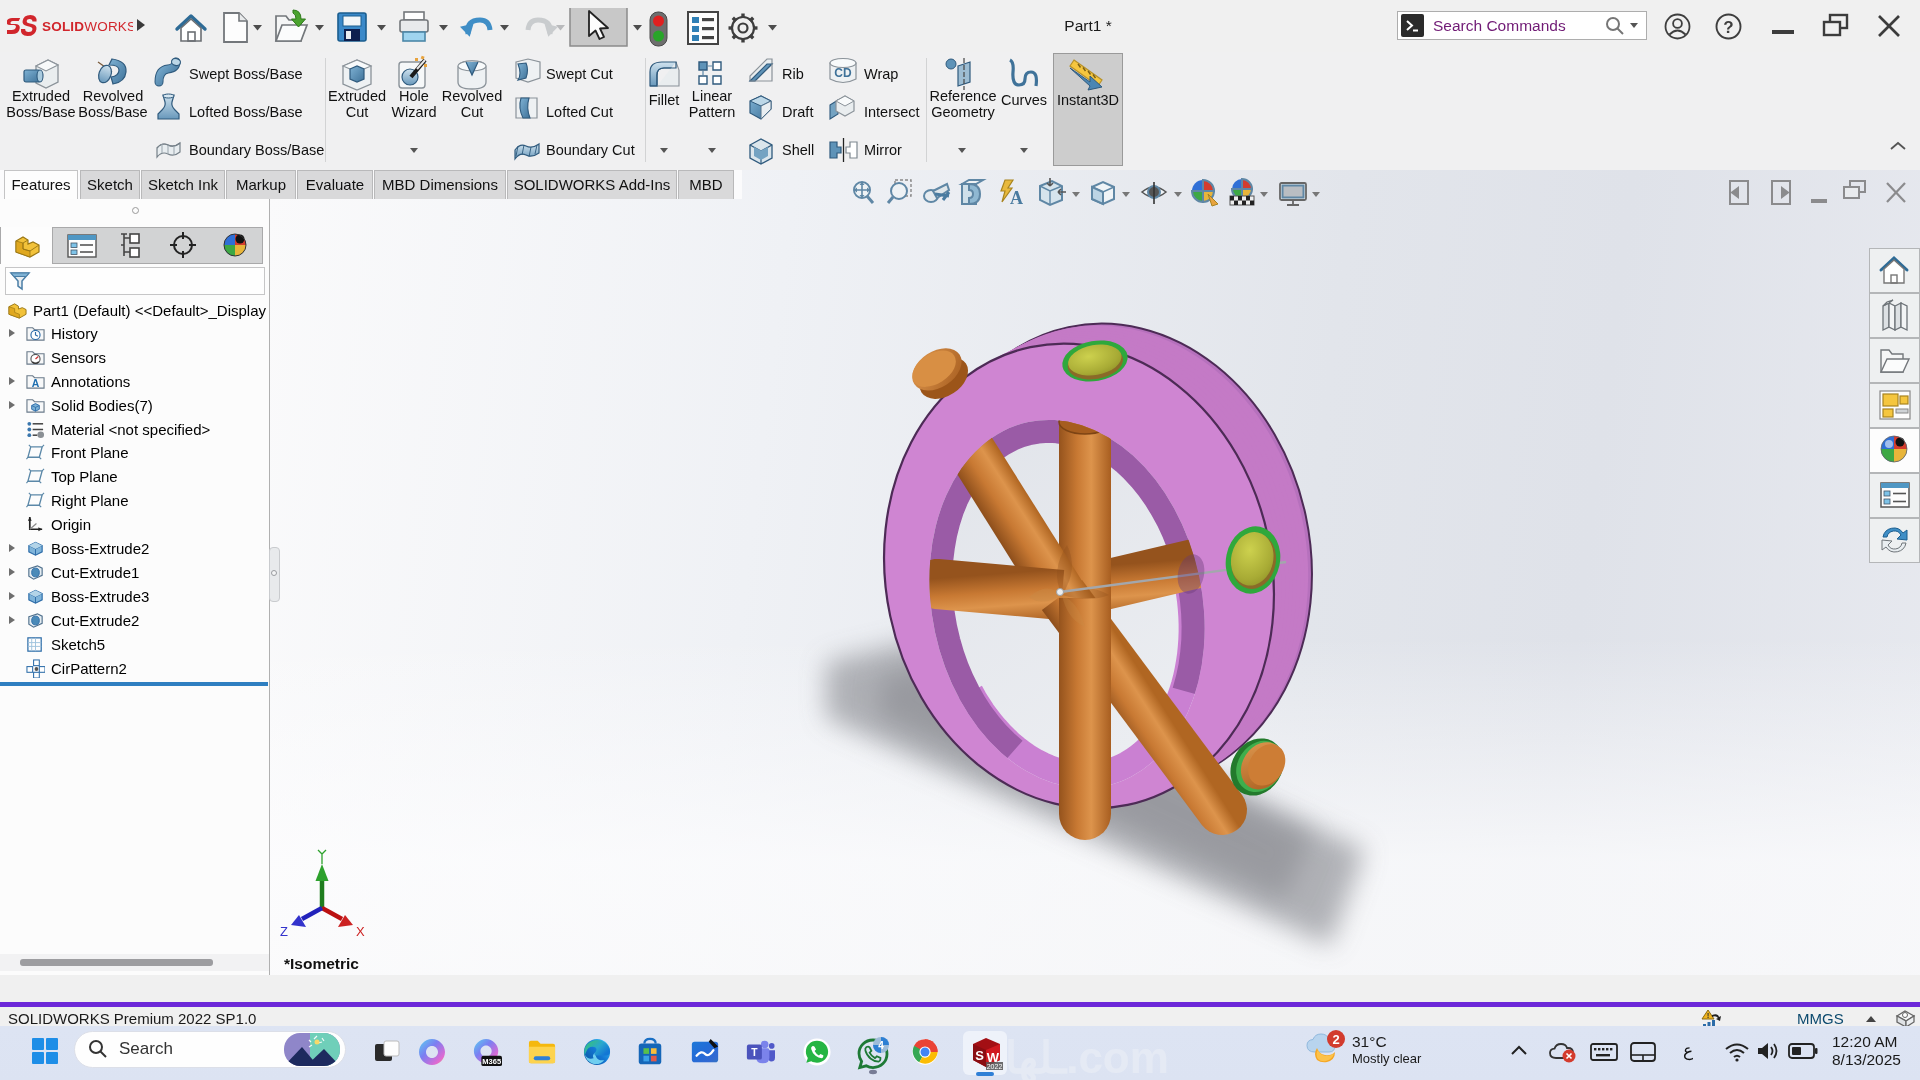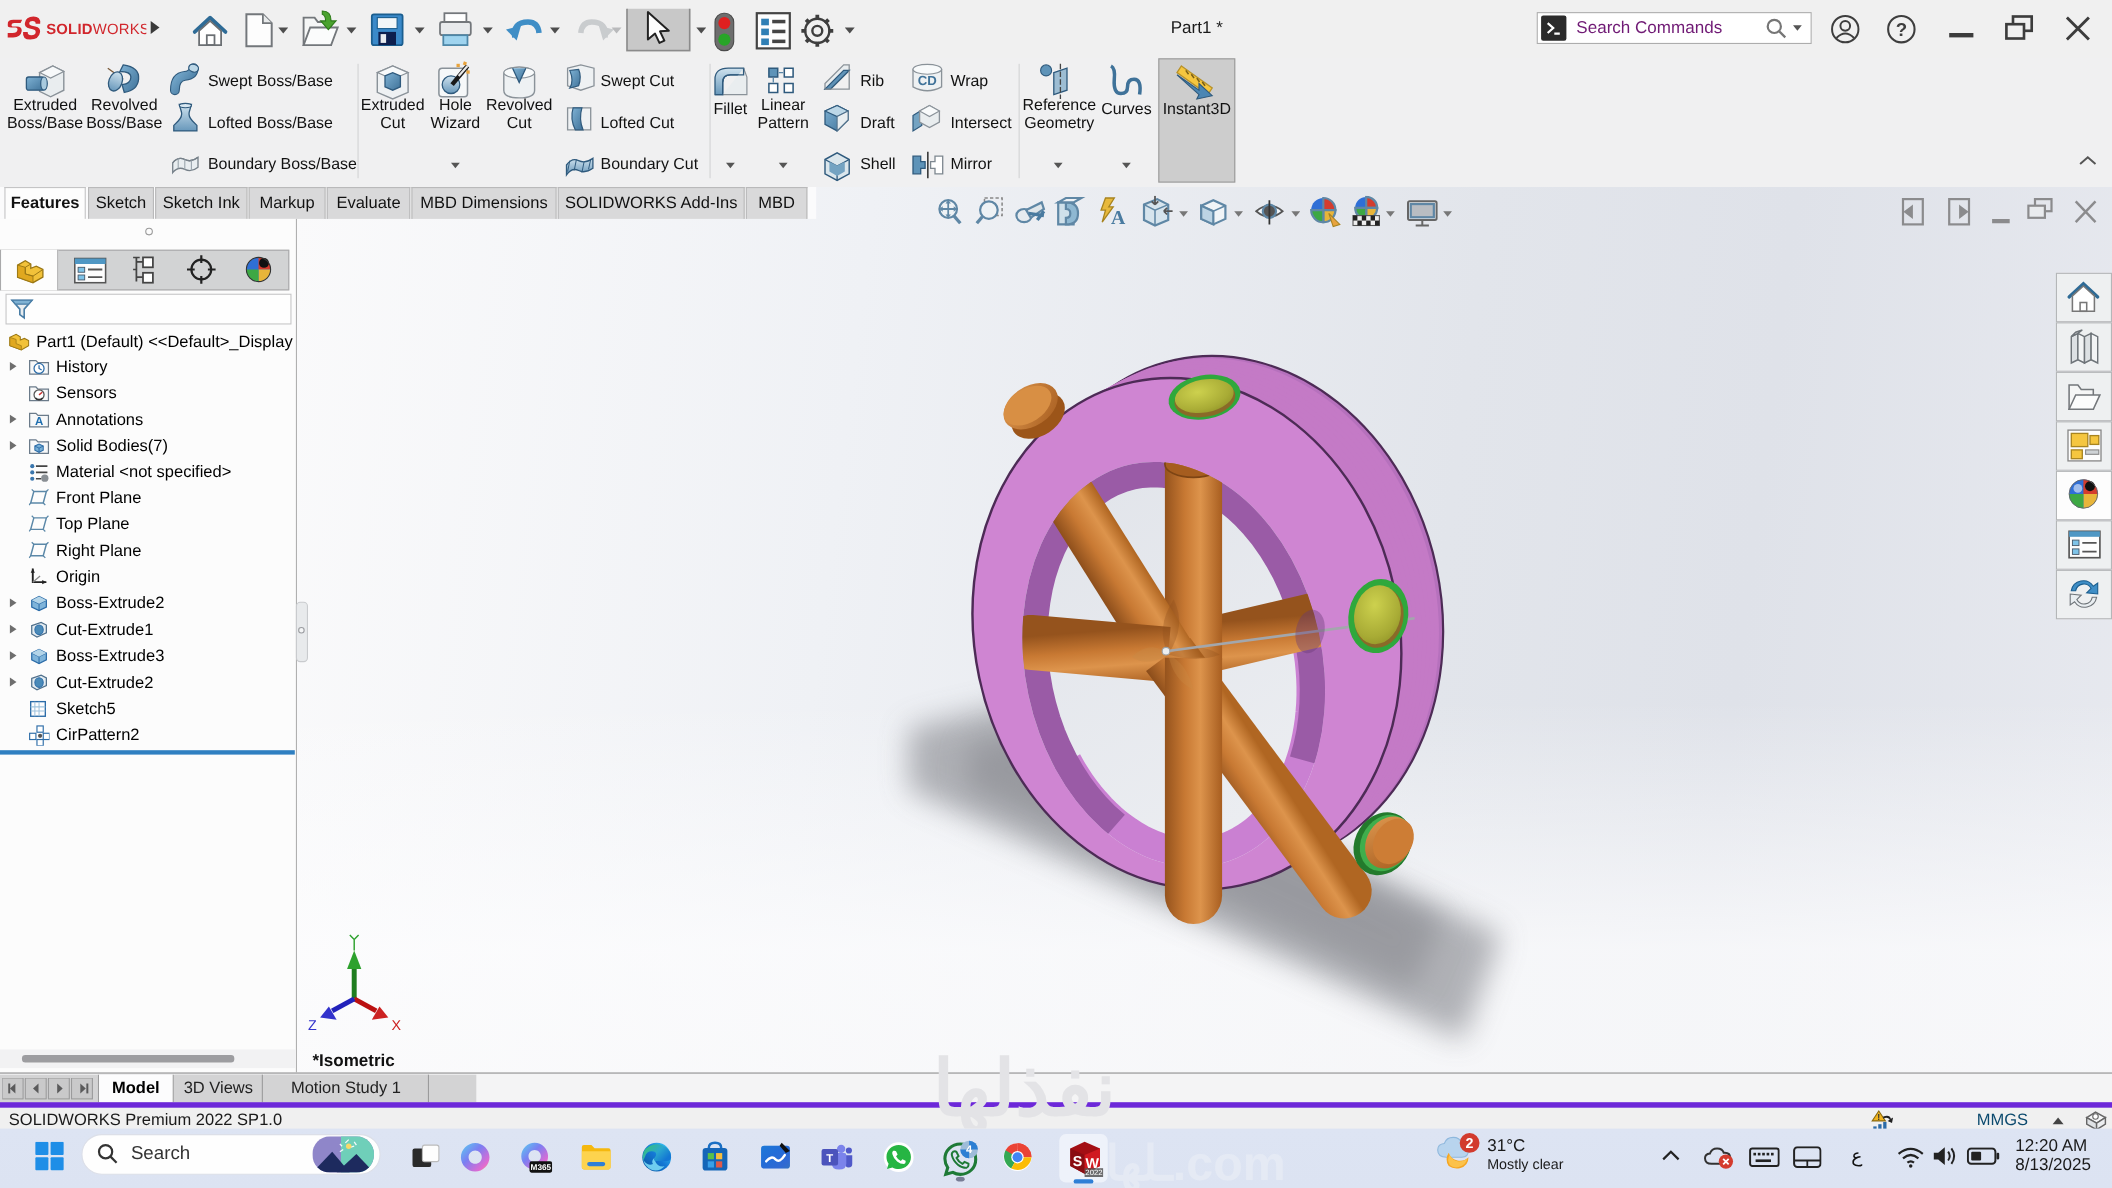--- a/index.html
+++ b/index.html
@@ -10,21 +10,21 @@
 #titlebar { position:absolute; top:0; left:0; width:1920px; height:52px; background:#f0f0f0; }
 
 #ribbon { position:absolute; top:52px; left:0; width:1920px; height:118px; background:#f0f0f1; }
 .rsep { position:absolute; top:6px; width:1px; height:104px; background:#d2d3d4; }
 .rlabel { position:absolute; font-size:14.5px; color:#111; white-space:nowrap; }
 .bigbtn { position:absolute; text-align:center; font-size:14.5px; color:#111; }
 .caret { position:absolute; width:0; height:0; border-left:4px solid transparent; border-right:4px solid transparent; border-top:5px solid #555; }
 
 #cmdtabs { position:absolute; top:170px; left:0; width:742px; height:29px; background:#fbfbfc; }
 .ctab { position:absolute; top:0; height:29px; background:#d9d9da; border:1px solid #b9b9ba; border-bottom:none; color:#111; font-size:15px; text-align:center; line-height:28px; }
-.ctab.active { background:#fdfdfd; font-weight:bold; border-color:#c4c4c5; }
+.ctab.active { background:#fdfdfd; font-weight:normal; border-color:#c4c4c5; }
 
 #viewport { position:absolute; top:170px; left:270px; width:1650px; height:805px;
   background:
    linear-gradient(to bottom, rgba(255,255,255,0) 0%, rgba(255,255,255,0) 58%, rgba(253,253,254,.75) 86%, rgba(251,251,252,.8) 100%),
    linear-gradient(97deg, #fafafb 0%, #eff1f5 30%, #e2e5eb 62%, #dfe2e9 78%, #e7e9ef 100%);
 }
 
 #lpanel { position:absolute; top:199px; left:0; width:270px; height:776px; background:#fcfcfc; border-right:1px solid #b0b0b0; overflow:hidden; }
 .trow { position:absolute; left:0; width:268px; height:24px; font-size:15px; color:#000; }
 .trow .txt { position:absolute; left:51px; top:3px; white-space:nowrap; }
@@ -870,42 +870,20 @@
         <line x1="13" y1="12.5" x2="26" y2="12.5" stroke="#555" stroke-width="1.6"></line>
         <line x1="13" y1="20.5" x2="26" y2="20.5" stroke="#555" stroke-width="1.6"></line>
       </g>
 
       <g transform="translate(10,277)">
         <path d="M4 12 A11 11 0 0 1 24 8 L28 5 L28 15 L18 14 L22 10 A7.5 7.5 0 0 0 8 12 Z" fill="#3f8ec6" stroke="#1b5e8f" stroke-width="1"></path>
         <path d="M27 18 A11 11 0 0 1 7 22 L3 25 L3 15 L13 16 L9 20 A7.5 7.5 0 0 0 23 18 Z" fill="#e9eef1" stroke="#6e7479" stroke-width="1"></path>
       </g>
     </svg>
   </div>
-  <div id="modeltabs">
-    <div class="abs" style="left:0;top:1px;width:433px;height:26px;background:#d3d3d4"></div>
-    <svg class="abs" style="left:2px;top:4px" width="84" height="20" viewBox="0 0 84 20">
-      <g>
-        <rect x="0" y="0" width="19" height="19" fill="#c9c9ca" stroke="#9b9b9c"></rect>
-        <rect x="21" y="0" width="19" height="19" fill="#c9c9ca" stroke="#9b9b9c"></rect>
-        <rect x="42" y="0" width="19" height="19" fill="#c9c9ca" stroke="#9b9b9c"></rect>
-        <rect x="63" y="0" width="19" height="19" fill="#c9c9ca" stroke="#9b9b9c"></rect>
-        <g fill="#5a5a5b">
-          <path d="M12 5 l-5 4.5 l5 4.5 z"></path>
-            <rect x="5.5" y="5" width="1.8" height="9"></rect>
-          <path d="M33 5 l-5 4.5 l5 4.5 z"></path>
-          <path d="M50 5 l5 4.5 l-5 4.5 z"></path>
-          <path d="M71 5 l5 4.5 l-5 4.5 z"></path>
-            <rect x="76.5" y="5" width="1.8" height="9"></rect>
-        </g>
-      </g>
-    </svg>
-    <div class="abs" style="left:89px;top:1px;width:69px;height:26px;background:#fcfcfd;border-left:1px solid #9b9b9c;border-right:1px solid #9b9b9c;font-weight:bold;font-size:15px;text-align:center;line-height:25px">Model</div>
-    <div class="abs" style="left:159px;top:1px;width:80px;height:26px;background:#d3d3d4;border-right:1px solid #9b9b9c;font-size:15px;text-align:center;line-height:25px;color:#222">3D Views</div>
-    <div class="abs" style="left:240px;top:1px;width:150px;height:26px;background:#d3d3d4;border-right:1px solid #9b9b9c;font-size:15px;text-align:center;line-height:25px;color:#222">Motion Study 1</div>
-  </div>
   <div id="statusbar">
     <div class="abs" style="left:8px;top:3px">SOLIDWORKS Premium 2022 SP1.0</div>
     <svg class="abs" style="left:1700px;top:2px" width="22" height="20" viewBox="0 0 22 20">
       <path d="M8 1 L14 10 L2 10 Z" fill="#f0b41e" stroke="#8a6a10" stroke-width="1"></path>
       <text x="8" y="9" text-anchor="middle" font-size="8" font-weight="bold" fill="#333" font-family="Liberation Sans, sans-serif">!</text>
       <path d="M12 6 q6 -2 7 2 l2 -1 l-1 5 l-4 -2 l2 -1 q-2 -3 -6 -1 z" fill="#222"></path>
       <g fill="#2c6ca8">
           <rect x="3" y="15" width="3" height="4"></rect>
           <rect x="7.5" y="13" width="3" height="6"></rect>
           <rect x="12" y="11" width="3" height="8"></rect>
@@ -914,23 +892,20 @@
     <div class="abs" style="left:1797px;top:3px;color:#0c4a6e">MMGS</div>
     <div class="abs" style="left:1866px;top:9px;width:0;height:0;border-left:5px solid transparent;border-right:5px solid transparent;border-bottom:6px solid #444"></div>
     <svg class="abs" style="left:1894px;top:1px" width="23" height="22" viewBox="0 0 23 22">
       <path d="M3 8 L11 3 L20 8 L12 13 Z" fill="#f5f6f7" stroke="#666" stroke-width="1.3"></path>
       <path d="M3 8 L12 13 L12 19 L3 14 Z" fill="#dfe2e5" stroke="#666" stroke-width="1.3"></path>
       <path d="M20 8 L12 13 L12 19 L20 14 Z" fill="#eceef0" stroke="#666" stroke-width="1.3"></path>
       <circle cx="11" cy="7" r="2.5" fill="#fff" stroke="#666" stroke-width="1"></circle>
     </svg>
   </div>
 
-  <div class="abs" style="left:848px;top:952px;width:240px;height:74px;overflow:hidden;z-index:5">
-    <div style="font-size:70px;font-weight:bold;color:#e3e3e6;font-family:'Liberation Sans',sans-serif;line-height:76px">نفذلها</div>
-  </div>
   <div id="taskbar">
     <div class="abs" style="left:1005px;top:6px;font-size:44px;font-weight:bold;color:#eef1f7;opacity:0.5;font-family:'Liberation Sans',sans-serif">ـلها.com</div>
 
     <svg class="abs" style="left:32px;top:12px" width="26" height="26" viewBox="0 0 26 26">
       <g fill="#1e8ee7">
         <rect x="0" y="0" width="12" height="12" rx="1"></rect>
           <rect x="14" y="0" width="12" height="12" rx="1"></rect>
         <rect x="0" y="14" width="12" height="12" rx="1"></rect>
           <rect x="14" y="14" width="12" height="12" rx="1"></rect>
       </g>

